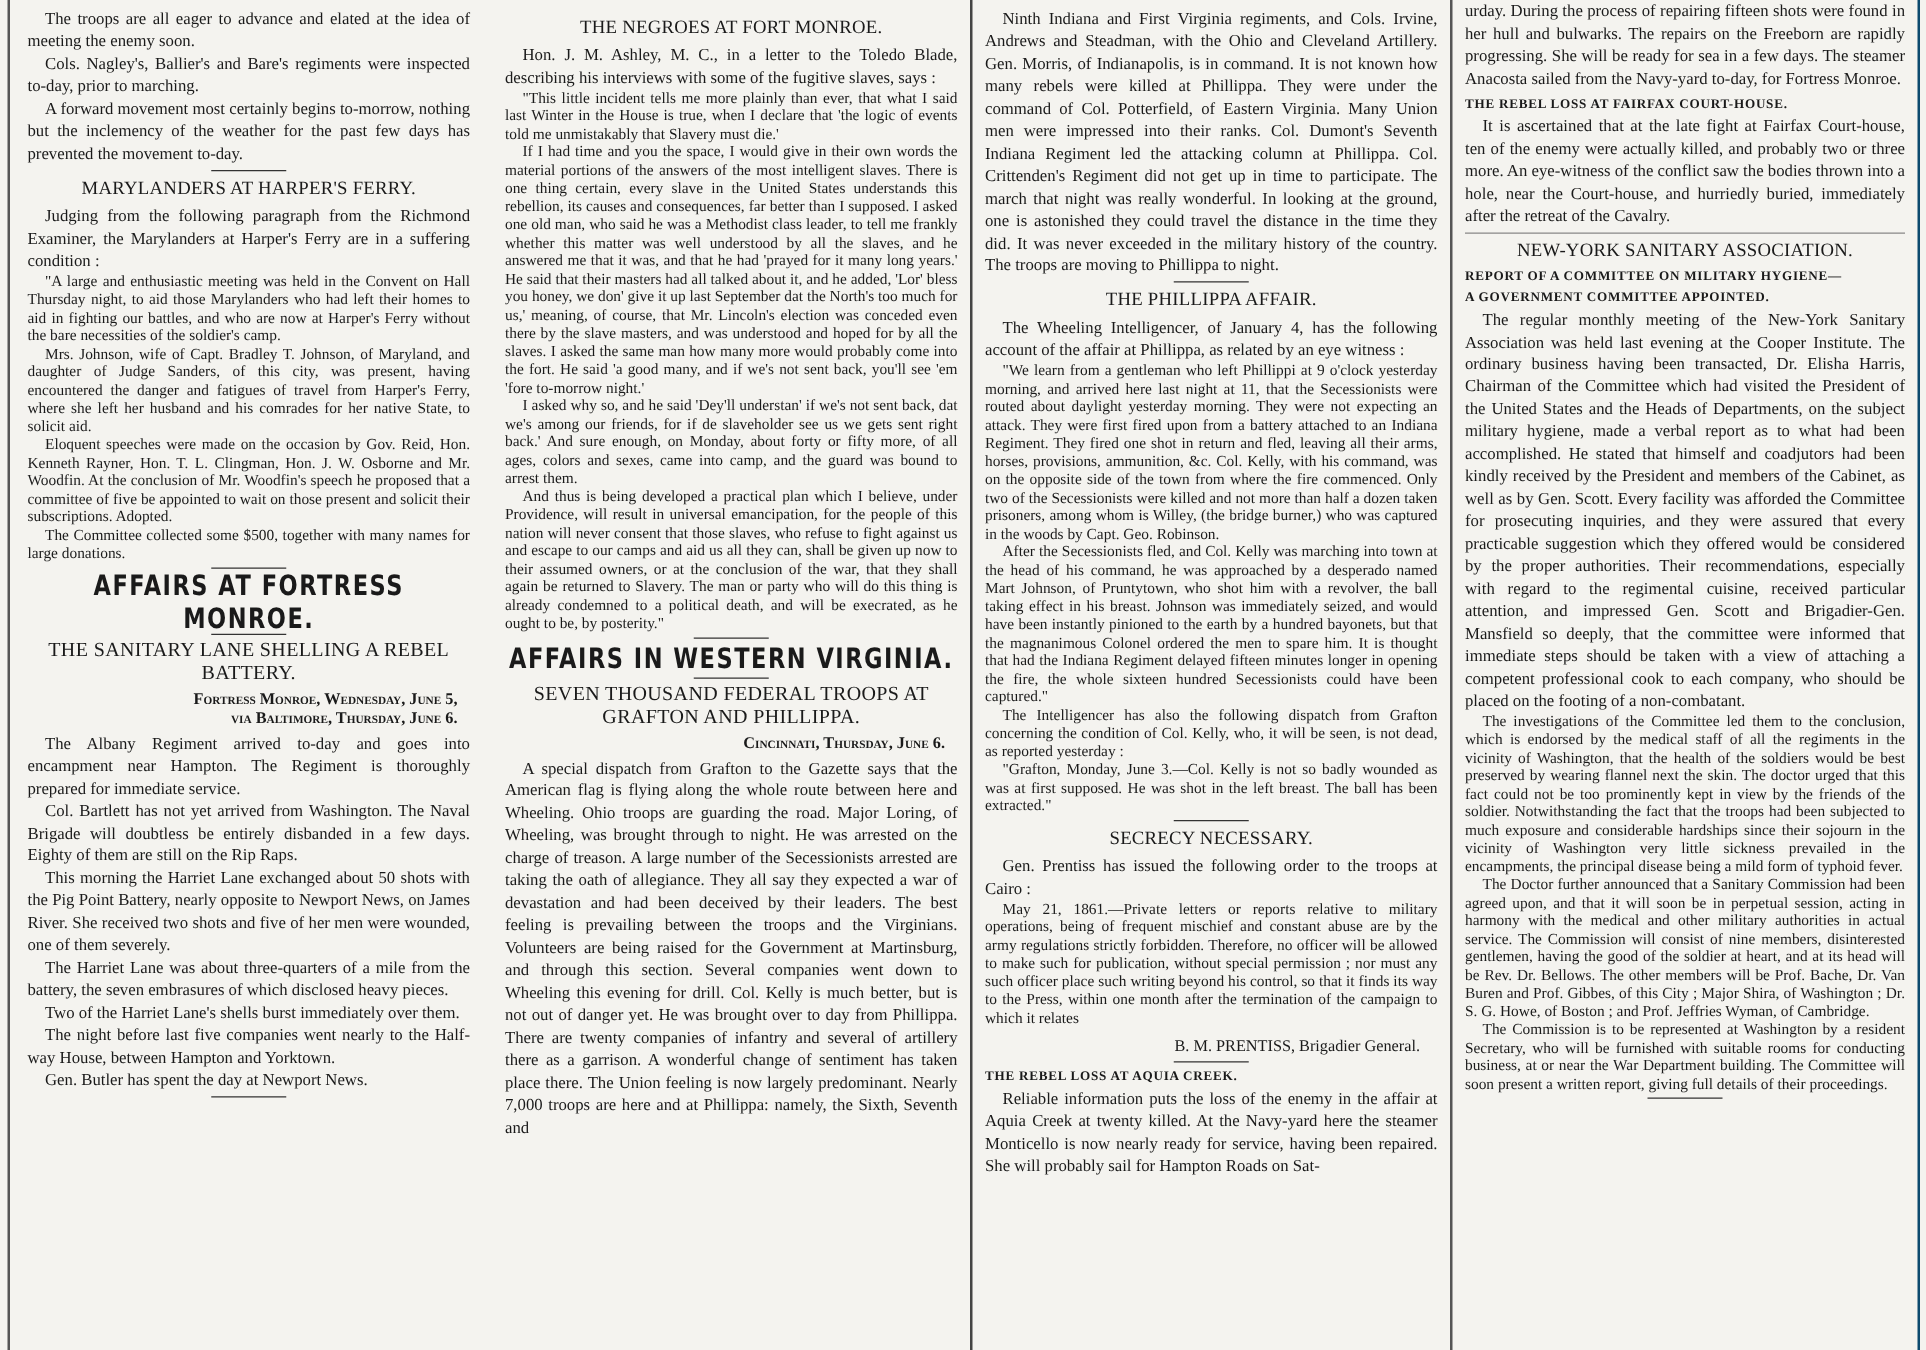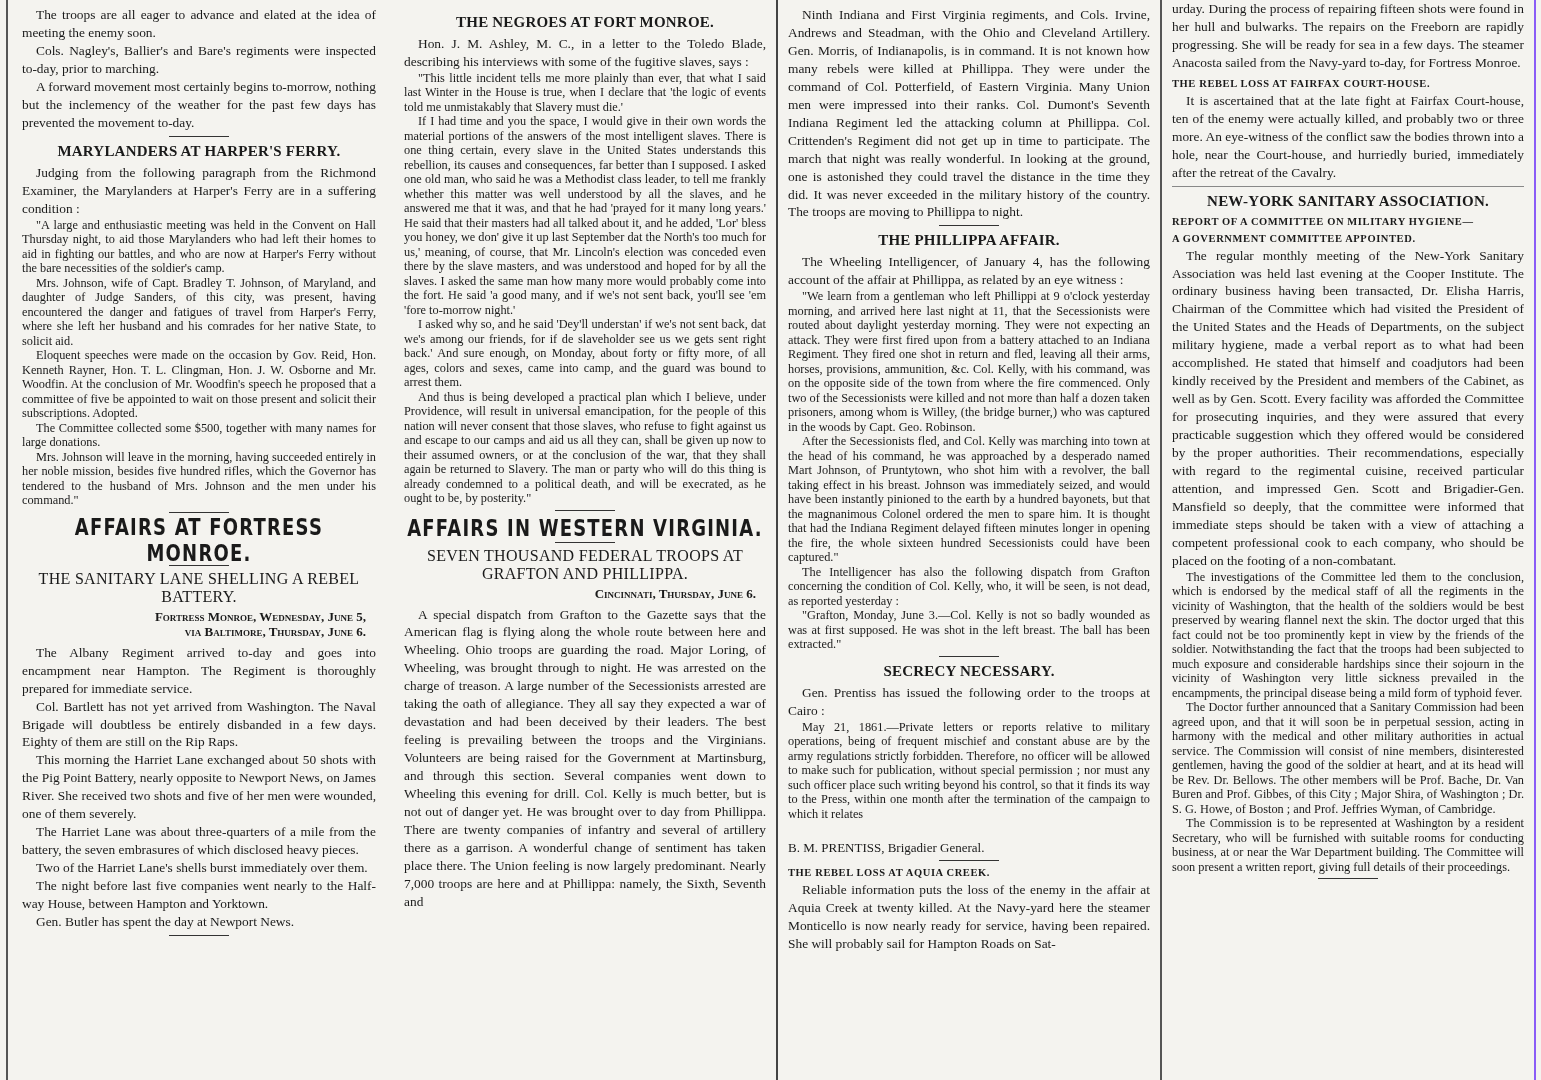--- a/index.html
+++ b/index.html
@@ -2,51 +2,50 @@
 <html><head>
 <meta charset="utf-8">
 <style>
   html,body{margin:0;padding:0;}
   body{width:1541px;height:1080px;background:#f4f3ef;overflow:hidden;font-family:"Liberation Serif","DejaVu Serif",serif;color:#1a1a1a;}
   .page{position:relative;width:1541px;height:1080px;}
   .col{position:absolute;top:0;bottom:0;overflow:hidden;box-sizing:border-box;}
   .c1{left:6px;width:378px;padding:6px 8px 0 14px;border-left:2px solid #555;}
   .c2{left:392px;width:382px;padding:8px 8px 0 12px;}
   .c3{left:776px;width:382px;padding:6px 8px 0 10px;border-left:2px solid #444;}
-  .c4{left:1160px;width:376px;padding:0 10px 0 10px;border-left:2px solid #555;border-right:2px solid #8b5cf6;}
+  .c4{left:1160px;width:376px;padding:0 10px 0 10px;border-left:2px solid #555;border-right:2px solid #0c4a6e;}
   p{margin:0;text-align:justify;text-indent:14px;line-height:1.18;}
   .s{font-size:12.3px;}
   .l{font-size:13.4px;line-height:1.34;}
   .sc{font-variant:small-caps;font-weight:bold;}
   h2{font-weight:normal;text-align:center;margin:3px 0 3px 0;font-size:16px;letter-spacing:.3px;}
   h1{font-family:"DejaVu Sans",sans-serif;font-weight:bold;font-size:18px;letter-spacing:1.2px;margin:6px 0 2px 0;text-align:center;transform:scaleY(1.25);}
-  h3{text-align:center;font-weight:bold;font-size:15px;margin:6px 0 4px 0;letter-spacing:.2px;}
+  h3{text-align:center;font-weight:normal;font-size:15px;margin:6px 0 4px 0;letter-spacing:.2px;}
   h4{text-align:left;font-weight:bold;font-size:10.5px;margin:6px 0 3px 0;letter-spacing:.6px;}
   .rule{width:60px;height:0;border-top:1.5px solid #333;margin:4px auto;}
   .dline{text-align:right;font-size:13px;margin:2px 10px 4px 0;line-height:1.2;}
-  .sig{font-size:13px;margin:19px 14px 0 0;}
+  .sig{text-align:right;font-size:13px;margin:8px 14px 0 0;}
   .sep{border-top:1px solid #888;margin:4px 0;}
 </style>
 </head>
 <body>
 
 <div class="page">
 
   <div class="col c1">
     <p class="l">The troops are all eager to advance and elated at the idea of meeting the enemy soon.</p>
     <p class="l">Cols. Nagley's, Ballier's and Bare's regiments were inspected to-day, prior to marching.</p>
     <p class="l">A forward movement most certainly begins to-morrow, nothing but the inclemency of the weather for the past few days has prevented the movement to-day.</p>
     <div class="rule"></div>
     <h3>MARYLANDERS AT HARPER'S FERRY.</h3>
     <p class="l">Judging from the following paragraph from the Richmond Examiner, the Marylanders at Harper's Ferry are in a suffering condition :</p>
     <p class="s">"A large and enthusiastic meeting was held in the Convent on Hall Thursday night, to aid those Marylanders who had left their homes to aid in fighting our battles, and who are now at Harper's Ferry without the bare necessities of the soldier's camp.</p>
     <p class="s">Mrs. Johnson, wife of Capt. Bradley T. Johnson, of Maryland, and daughter of Judge Sanders, of this city, was present, having encountered the danger and fatigues of travel from Harper's Ferry, where she left her husband and his comrades for her native State, to solicit aid.</p>
     <p class="s">Eloquent speeches were made on the occasion by Gov. Reid, Hon. Kenneth Rayner, Hon. T. L. Clingman, Hon. J. W. Osborne and Mr. Woodfin. At the conclusion of Mr. Woodfin's speech he proposed that a committee of five be appointed to wait on those present and solicit their subscriptions. Adopted.</p>
     <p class="s">The Committee collected some $500, together with many names for large donations.</p>
-    <p class="s">Mrs. Johnson will leave in the morning, having succeeded entirely in her noble mission, besides five hundred rifles, which the Governor has tendered to the husband of Mrs. Johnson and the men under his command."</p>
     <div class="rule"></div>
     <h1>AFFAIRS AT FORTRESS MONROE.</h1>
     <div class="rule"></div>
     <h2>THE SANITARY LANE SHELLING A REBEL BATTERY.</h2>
     <div class="dline sc">
       <div>Fortress Monroe, Wednesday, June 5,</div>
       <div>via Baltimore, Thursday, June 6.</div>
     </div>
     <p class="l">The Albany Regiment arrived to-day and goes into encampment near Hampton. The Regiment is thoroughly prepared for immediate service.</p>
     <p class="l">Col. Bartlett has not yet arrived from Washington. The Naval Brigade will doubtless be entirely disbanded in a few days. Eighty of them are still on the Rip Raps.</p>

